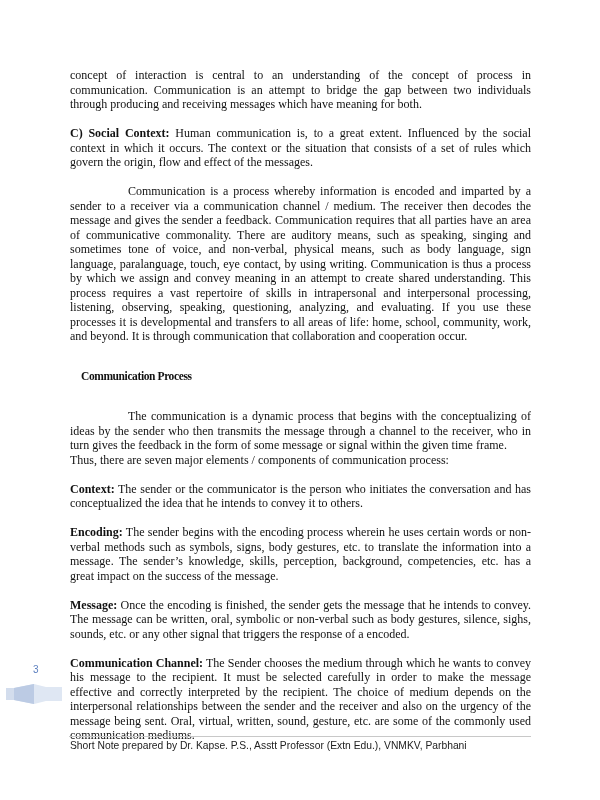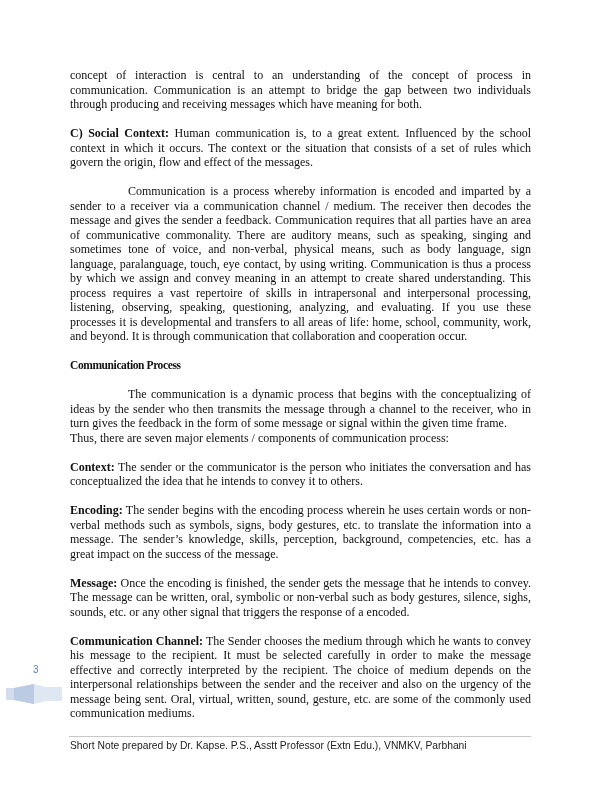--- a/index.html
+++ b/index.html
@@ -28,21 +28,21 @@
       text-align: justify;
     }
     .gap { height: 14.5px; }
     .indent { text-indent: 58px; }
     b { font-weight: bold; font-family: Liberation Serif, serif; }
     .heading {
       font-weight: bold;
       font-size: 11.5px;
       letter-spacing: -0.4px;
       line-height: 14.5px;
-      margin: 0;
+      margin: 11px;
     }
     .page-num {
       position: absolute;
       left: 33px;
       top: 664px;
       font-family: "Liberation Sans", sans-serif;
       font-size: 10px;
       color: #5b7fbf;
     }
     .tab-deco {
@@ -68,21 +68,21 @@
       font-size: 10.3px;
       color: #222;
     }
   </style>
 </head>
 <body>
 
 <div class="page">
   <p>concept of interaction is central to an understanding of the concept of process in communication. Communication is an attempt to bridge the gap between two individuals through producing and receiving messages which have meaning for both.</p>
   <div class="gap"></div>
-  <p><b>C) Social Context:</b><span> Human communication is, to a great extent. Influenced by the school context in which it occurs. The context or the situation that consists of a set of rules which govern the origin, flow and effect of the messages.</span></p>
+  <p><b>C) Social Context:</b><span> Human communication is, to a great extent. Influenced by the social context in which it occurs. The context or the situation that consists of a set of rules which govern the origin, flow and effect of the messages.</span></p>
   <div class="gap"></div>
   <p class="indent">Communication is a process whereby information is encoded and imparted by a sender to a receiver via a communication channel / medium. The receiver then decodes the message and gives the sender a feedback. Communication requires that all parties have an area of communicative commonality. There are auditory means, such as speaking, singing and sometimes tone of voice, and non-verbal, physical means, such as body language, sign language, paralanguage, touch, eye contact, by using writing. Communication is thus a process by which we assign and convey meaning in an attempt to create shared understanding. This process requires a vast repertoire of skills in intrapersonal and interpersonal processing, listening, observing, speaking, questioning, analyzing, and evaluating. If you use these processes it is developmental and transfers to all areas of life: home, school, community, work, and beyond. It is through communication that collaboration and cooperation occur.</p>
   <div class="gap"></div>
   <p class="heading">Communication Process</p>
   <div class="gap"></div>
   <p class="indent">The communication is a dynamic process that begins with the conceptualizing of ideas by the sender who then transmits the message through a channel to the receiver, who in turn gives the feedback in the form of some message or signal within the given time frame.</p>
   <p>Thus, there are seven major elements / components of communication process:</p>
   <div class="gap"></div>
   <p><b>Context:</b><span> The sender or the communicator is the person who initiates the conversation and has conceptualized the idea that he intends to convey it to others.</span></p>
   <div class="gap"></div>

